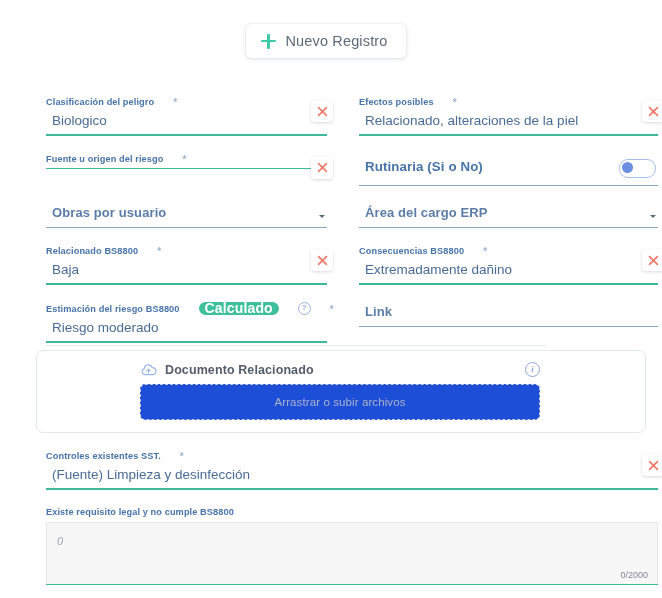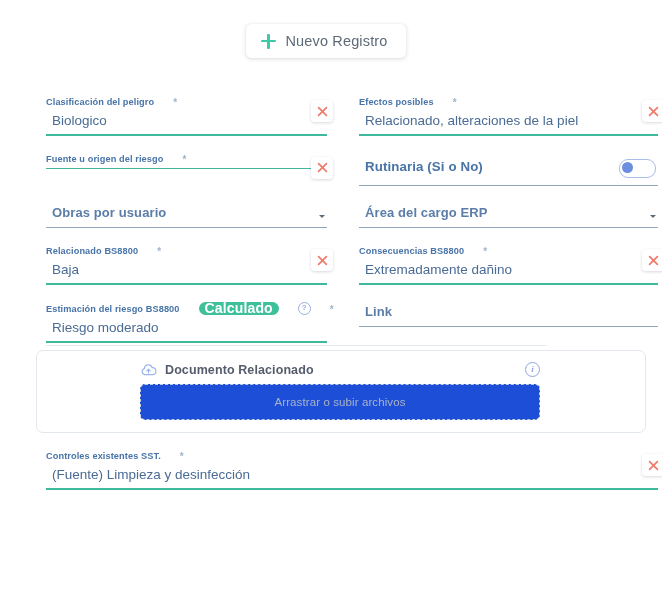--- a/index.html
+++ b/index.html
@@ -513,16 +513,24 @@
       </div>
       <div class="field-value">(Fuente) Limpieza y desinfección</div>
       <div class="underline"></div>
       <div class="clear-btn">
         <svg width="11" height="11" viewBox="0 0 11 11">
           <path d="M1.6 1.6 L9.4 9.4 M9.4 1.6 L1.6 9.4" stroke="#f07a6a" stroke-width="1.7" stroke-linecap="round"></path>
         </svg>
       </div>
     </div>
 
+    <div class="textarea-field">
+      <div class="ta-label">Existe requisito legal y no cumple BS8800</div>
+      <div class="ta-box">
+        <span class="ta-placeholder">0</span>
+        <span class="ta-counter">0/2000</span>
+      </div>
+      <div class="ta-underline"></div>
+    </div>
 
   </div>
 
 </div>
 
 </body></html>

